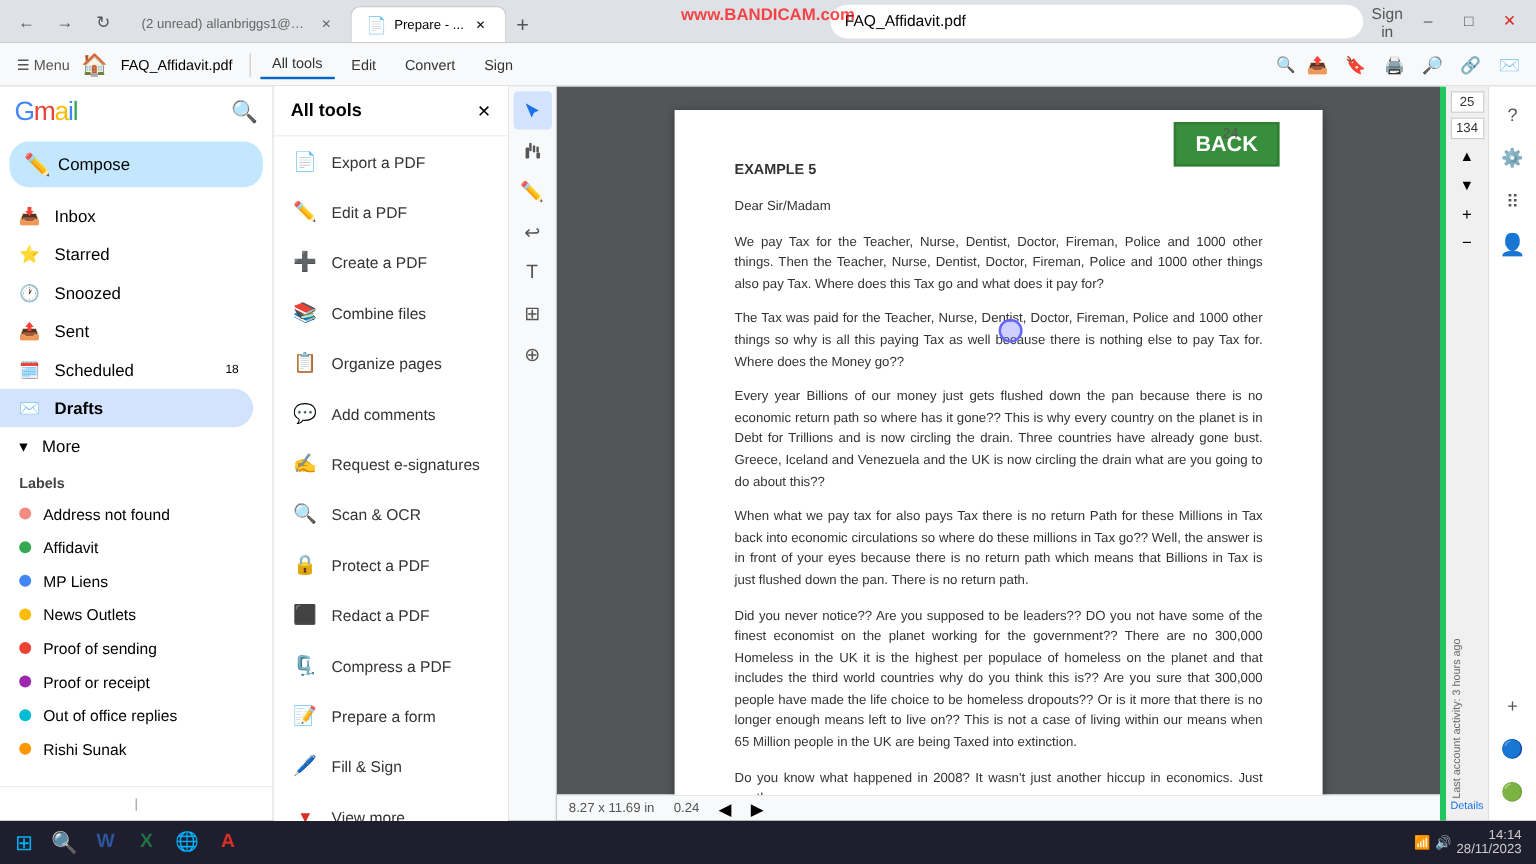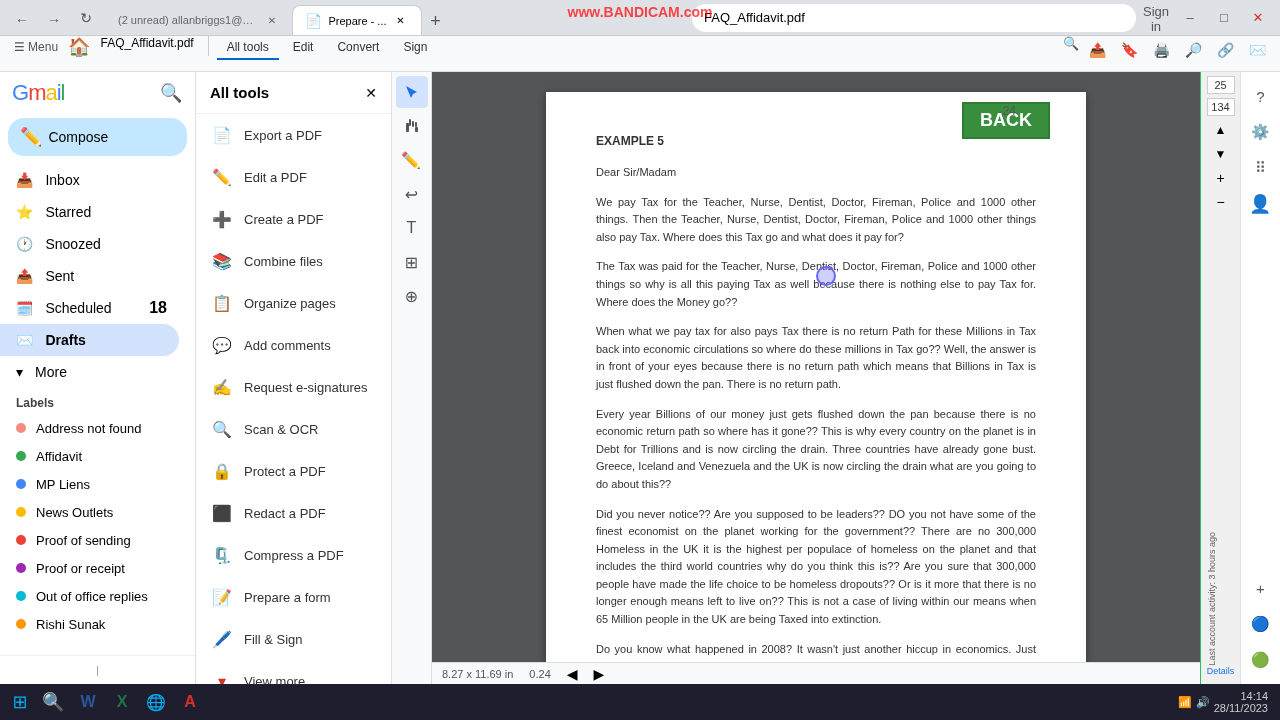--- a/index.html
+++ b/index.html
@@ -24,21 +24,21 @@
     .new-tab-btn { width: 28px; height: 28px; border: none; background: transparent; cursor: pointer; font-size: 18px; color: #555; border-radius: 50%; }
     .address-bar { flex: 1; height: 28px; border: none; background: #fff; border-radius: 14px; padding: 0 12px; font-size: 13px; outline: none; }
     .browser-action-btn { width: 28px; height: 28px; border: none; background: transparent; cursor: pointer; border-radius: 4px; font-size: 13px; color: #555; }
     .watermark { position: absolute; top: 4px; left: 50%; transform: translateX(-50%); font-size: 14px; font-weight: bold; color: #ff0000; opacity: 0.7; pointer-events: none; z-index: 999; }
 
     
     .pdf-toolbar {
       height: 36px;
       background: #f8f9fa;
       display: flex;
-      align-items: flex-start;
+      align-items: center;
       padding: 0 8px;
       gap: 4px;
       border-bottom: 1px solid #ddd;
     }
     .pdf-nav-btn { font-size: 12px; background: transparent; border: none; color: #555; cursor: pointer; padding: 4px 6px; }
     .pdf-tab { font-size: 12px; color: #333; padding: 4px 10px; cursor: pointer; border-radius: 4px; }
     .pdf-tab-active { font-size: 12px; color: #333; padding: 4px 10px; cursor: pointer; border-bottom: 2px solid #0066cc; }
     .pdf-spacer { flex: 1; }
     .pdf-search { display: flex; align-items: center; gap: 4px; }
     .pdf-search input { height: 24px; border: 1px solid #ccc; border-radius: 4px; padding: 0 8px; font-size: 12px; width: 160px; }
@@ -46,34 +46,34 @@
 
     
     .main-layout {
       flex: 1;
       display: flex;
       overflow: hidden;
     }
 
     
     .gmail-sidebar {
-      width: 196px;
+      width: 228px;
       background: #fff;
       border-right: 1px solid #e0e0e0;
       display: flex;
       flex-direction: column;
       overflow: hidden;
       flex-shrink: 0;
     }
     .gmail-header { padding: 8px 12px; display: flex; align-items: center; justify-content: space-between; }
     .compose-btn { background: #c2e7ff; border: none; border-radius: 16px; padding: 8px 16px 8px 12px; cursor: pointer; display: flex; align-items: center; gap: 6px; font-size: 14px; margin: 4px 8px 8px 8px; width: calc(100% - 16px); }
     .compose-icon { font-size: 18px; }
     .gmail-nav-item { display: flex; align-items: center; padding: 4px 12px 4px 16px; height: 32px; cursor: pointer; border-radius: 0 16px 16px 0; font-size: 14px; gap: 12px; margin-right: 16px; }
     .gmail-nav-item.active { background: #d3e3fd; font-weight: 600; }
-    .gmail-nav-badge { margin-left: auto; font-size: 16px; font-weight: 700; }
+    .gmail-nav-badge { margin-left: auto; font-size: 10px; font-weight: 400; }
     .gmail-section-title { font-size: 12px; font-weight: 600; color: #444; padding: 8px 16px 4px; }
     .gmail-label-item { display: flex; align-items: center; padding: 2px 12px 2px 16px; height: 28px; cursor: pointer; border-radius: 0 16px 16px 0; font-size: 13px; gap: 10px; margin-right: 16px; }
     .label-dot { width: 10px; height: 10px; border-radius: 50%; flex-shrink: 0; }
 
     
     .pdf-tools-panel {
       width: 196px;
       background: #fff;
       border-right: 1px solid #e0e0e0;
       display: flex;
@@ -151,21 +151,21 @@
     
     .pdf-scroll-sidebar {
       width: 40px;
       background: #f0f0f0;
       display: flex;
       flex-direction: column;
       align-items: center;
       padding: 4px 0;
       gap: 4px;
       flex-shrink: 0;
-      border-left: 1px solid #22c55e;
+      border-left: 5px solid #22c55e;
     }
     .scroll-num { font-size: 11px; color: #333; background: #fff; border: 1px solid #ccc; width: 28px; text-align: center; padding: 2px; }
     .scroll-btn { width: 28px; height: 20px; background: transparent; border: none; cursor: pointer; display: flex; align-items: center; justify-content: center; font-size: 12px; }
 
     
     .bottom-taskbar {
       height: 36px;
       background: #1e1e2e;
       display: flex;
       align-items: center;
@@ -419,22 +419,22 @@
 
         <div class="pdf-content">
           <h3>EXAMPLE 5</h3>
           <p>Dear Sir/Madam</p>
           <p>We pay Tax for the Teacher, Nurse, Dentist, Doctor, Fireman, Police and 1000 other things. Then the Teacher, Nurse, Dentist, Doctor, Fireman, Police and 1000 other things also pay Tax. Where does this Tax go and what does it pay for?</p>
           <p style="position:relative;">
             <span>The Tax was paid for the Teacher, Nurse, Dentist, Doctor, Fireman, Police and 1000 other things so why is all this paying Tax as well because there is nothing else to pay Tax for. Where does the Money go??</span>
             
             <span class="pdf-cursor-bubble" style="left:220px;top:8px;"></span>
           </p>
+          <p>Every year Billions of our money just gets flushed down the pan because there is no economic return path so where has it gone?? This is why every country on the planet is in Debt for Trillions and is now circling the drain. Three countries have already gone bust. Greece, Iceland and Venezuela and the UK is now circling the drain what are you going to do about this??</p>
           <p>When what we pay tax for also pays Tax there is no return Path for these Millions in Tax back into economic circulations so where do these millions in Tax go?? Well, the answer is in front of your eyes because there is no return path which means that Billions in Tax is just flushed down the pan. There is no return path.</p>
-          <p>Every year Billions of our money just gets flushed down the pan because there is no economic return path so where has it gone?? This is why every country on the planet is in Debt for Trillions and is now circling the drain. Three countries have already gone bust. Greece, Iceland and Venezuela and the UK is now circling the drain what are you going to do about this??</p>
           <p>Did you never notice?? Are you supposed to be leaders?? DO you not have some of the finest economist on the planet working for the government?? There are no 300,000 Homeless in the UK it is the highest per populace of homeless on the planet and that includes the third world countries why do you think this is?? Are you sure that 300,000 people have made the life choice to be homeless dropouts?? Or is it more that there is no longer enough means left to live on?? This is not a case of living within our means when 65 Million people in the UK are being Taxed into extinction.</p>
           <p>Do you know what happened in 2008? It wasn't just another hiccup in economics. Just another...</p>
         </div>
       </div>
     </div>
 
     <div class="pdf-status-bar">
       <span>8.27 x 11.69 in</span>
       <span>0.24</span>
       <button style="background:transparent;border:none;cursor:pointer;font-size:14px;">◀</button>

